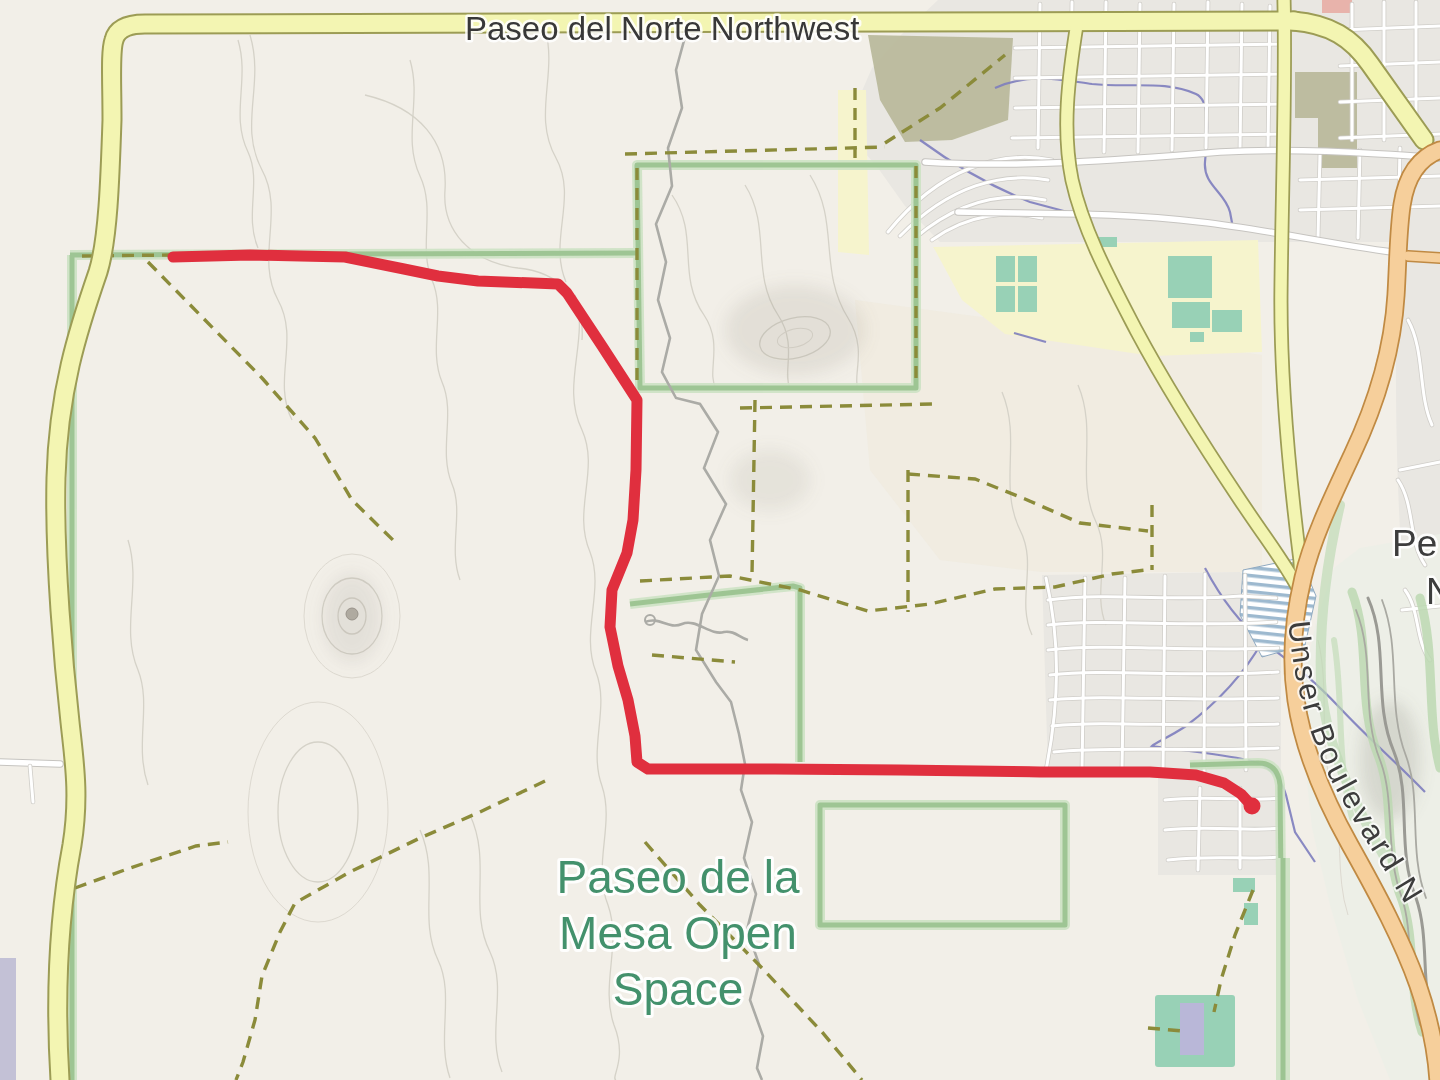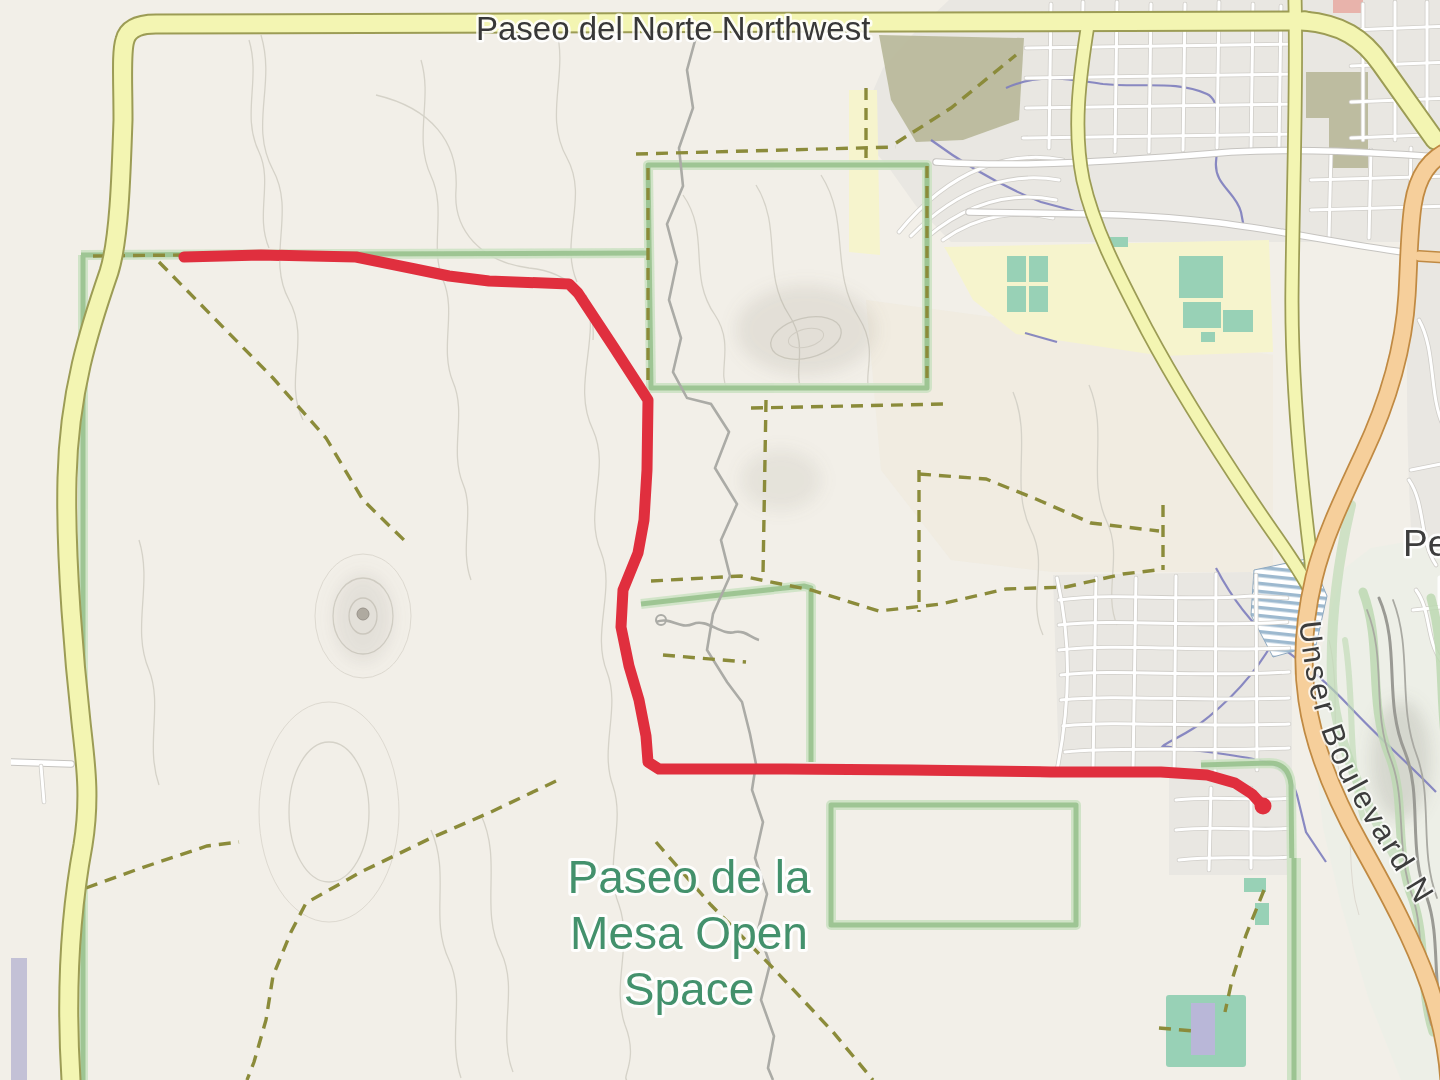--- a/index.html
+++ b/index.html
@@ -1,16 +1,16 @@
 <!DOCTYPE html>
 <html><head>
 <meta charset="utf-8">
 <style>
   html,body{margin:0;padding:0;width:1440px;height:1080px;overflow:hidden;background:#f2efe8;}
-  #map{position:absolute;inset:0;font-family:"Liberation Sans",sans-serif;padding-left:11px;}
+  #map{position:absolute;inset:0;font-family:"Liberation Sans",sans-serif;}
   svg{display:block;}
   .casing{fill:none;stroke:#d0cec9;stroke-width:4.6;stroke-linecap:round;}
   .sfill{fill:none;stroke:#ffffff;stroke-width:3;stroke-linecap:round;}
   .mr-casing{fill:none;stroke:#c6c4c0;stroke-width:7.5;stroke-linecap:round;}
   .mr-fill{fill:none;stroke:#ffffff;stroke-width:5.5;stroke-linecap:round;}
   .contour{fill:none;stroke:#d5d2c8;stroke-width:1.3;}
   .contour2{fill:none;stroke:#ddd9d0;stroke-width:1;}
   .gb-outer{fill:none;stroke:#cde2c4;stroke-width:10;stroke-linejoin:round;opacity:.9;}
   .gb-inner{fill:none;stroke:#95c08b;stroke-width:5;stroke-linejoin:round;opacity:.85;}
   .trail{fill:none;stroke:#8b8b3a;stroke-width:3.4;stroke-dasharray:12 8;}

